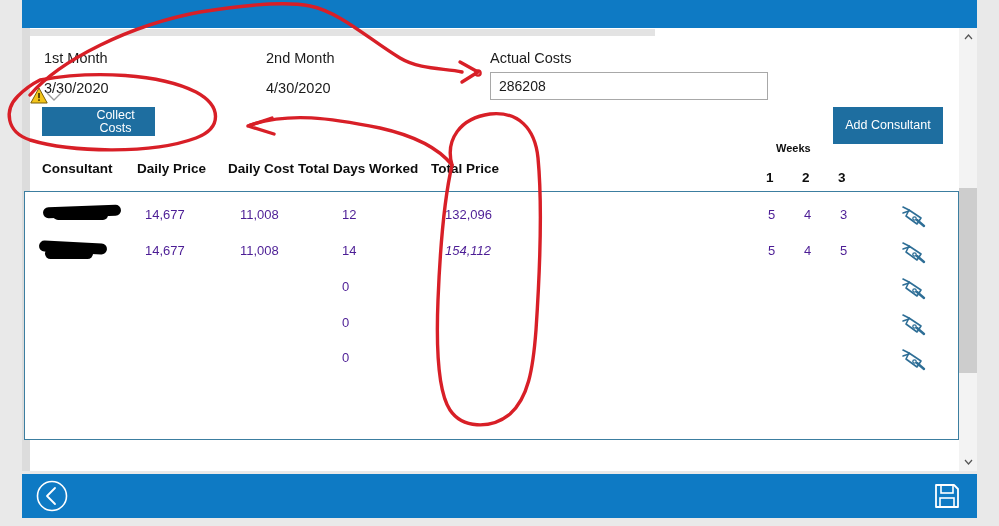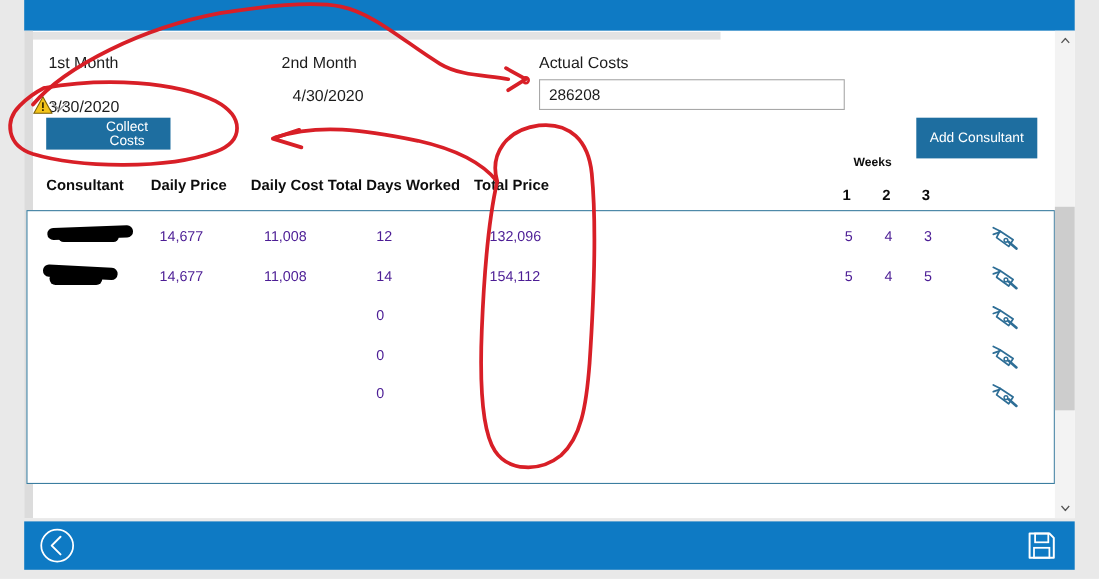--- a/index.html
+++ b/index.html
@@ -56,22 +56,22 @@
     white-space: nowrap;
   }
   .field-value {
     position: absolute;
     font-size: 14.5px;
     color: #1b1b1b;
     white-space: nowrap;
   }
 
   .lbl-month1 { left: 44px; top: 50px; }
-  .val-month1 { left: 44px; top: 80px; margin-top: 10px; }
-  .lbl-month2 { left: 256px; top: 50px; }
+  .val-month1 { left: 44px; top: 80px; }
+  .lbl-month2 { left: 266px; top: 50px; }
   .val-month2 { left: 266px; top: 80px; }
   .lbl-actual { left: 490px; top: 50px; }
 
   
   .date-chevron {
     position: absolute;
     left: 46px; top: 92px;
     width: 16px; height: 9px;
   }
   .date-chevron svg { display:block; }
@@ -302,21 +302,21 @@
       </div>
     </div>
 
     <div>
       <div class="redact" style="left:14px; top:50px; width:68px; height:11px; transform:rotate(3deg);"></div>
       <div class="redact" style="left:20px; top:56px; width:48px; height:11px;"></div>
       <div class="cell" style="left:22px; top:51px;"></div>
       <div class="cell" style="left:120px; top:51px;">14,677</div>
       <div class="cell" style="left:215px; top:51px;">11,008</div>
       <div class="cell" style="left:317px; top:51px;">14</div>
-      <div class="cell" style="left:420px; top:51px;">154,112</div>
+      <div class="cell" style="left:420px; top:51px;font-style:italic;">154,112</div>
       <div class="cell" style="left:743px; top:51px;">5</div>
       <div class="cell" style="left:779px; top:51px;">4</div>
       <div class="cell" style="left:815px; top:51px;">5</div>
       <div class="pen-icon" style="left:874px; top:45px;">
         <svg width="30" height="30" viewBox="0 0 30 30">
           <path d="M4 6 L10 9 M4 12 L10 10" fill="none" stroke="#2e6e96" stroke-width="1.6" stroke-linecap="round"></path>
           <path d="M10 9 L22 17 L18 23 L7 15 Z" fill="none" stroke="#2e6e96" stroke-width="1.6" stroke-linejoin="round"></path>
           <circle cx="15.5" cy="17.5" r="1.7" fill="none" stroke="#2e6e96" stroke-width="1.3"></circle>
           <path d="M18 19 L25 25" fill="none" stroke="#2e6e96" stroke-width="2.4" stroke-linecap="round"></path>
         </svg>

